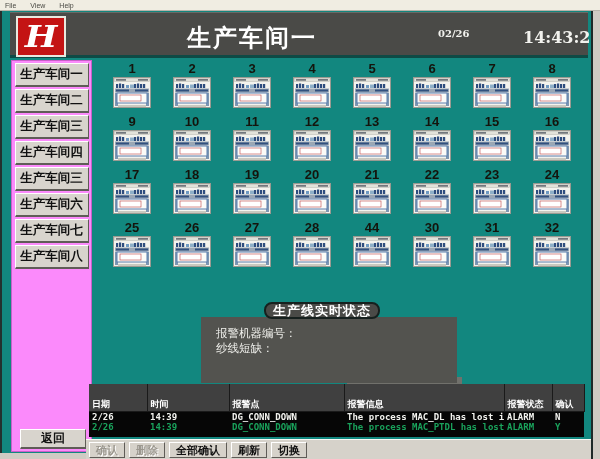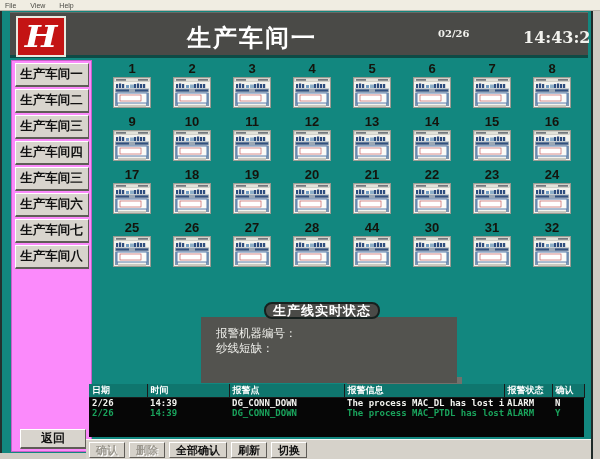--- a/index.html
+++ b/index.html
@@ -60,22 +60,22 @@
           background:#4a4a47; border:2px solid #16201e; border-radius:8px; z-index:3;
           color:#fff; font-size:13px; font-weight:bold; text-align:center; line-height:13px; letter-spacing:1px; }
   #status-panel { position:absolute; left:199px; top:306px; width:256px; height:66px;
           background:#53534f; padding:9px 0 0 15px; z-index:2; }
   .status-line { font-size:11.5px; color:#f0f0ec; line-height:15px; }
   #panel-shadow { position:absolute; left:345px; top:366px; width:115px; height:7px; background:#71716c; z-index:1; }
 
   
   #alarm-area { position:absolute; left:87px; top:373px; width:495px; height:53px; background:#060606; }
   #alarm-table { width:100%; border-collapse:collapse; table-layout:fixed; }
-  #alarm-table th { background:#0f766e; color:#ffffff; font-size:9px; font-weight:bold; text-align:left;
-          height:11px; padding:0 0 0 3px; border-right:1px solid #1a1a1a; border-bottom:1px solid #1a1a1a;
+  #alarm-table th { background:#404040; color:#ffffff; font-size:9px; font-weight:bold; text-align:left;
+          height:11px; padding:14px 0 0 3px; border-right:1px solid #1a1a1a; border-bottom:1px solid #1a1a1a;
           font-family:"Liberation Sans", sans-serif; }
   #alarm-table td { font-family:"DejaVu Sans Mono", monospace; font-size:9px; font-weight:bold;
           height:10px; padding:0 0 0 3px; white-space:nowrap; overflow:hidden; }
   .row-white td { color:#f4f4f0; }
   .row-green td { color:#1aa35c; }
   .c0{width:58px;} .c1{width:82px;} .c2{width:115px;} .c3{width:160px;} .c4{width:48px;} .c5{width:32px;}
 
   
   #toolbar { position:absolute; left:84px; top:428px; width:508px; height:20px; background:#d6d2ca;
           border-top:1px solid #fbfaf6; display:flex; align-items:center; gap:4px; padding-left:3px; }

